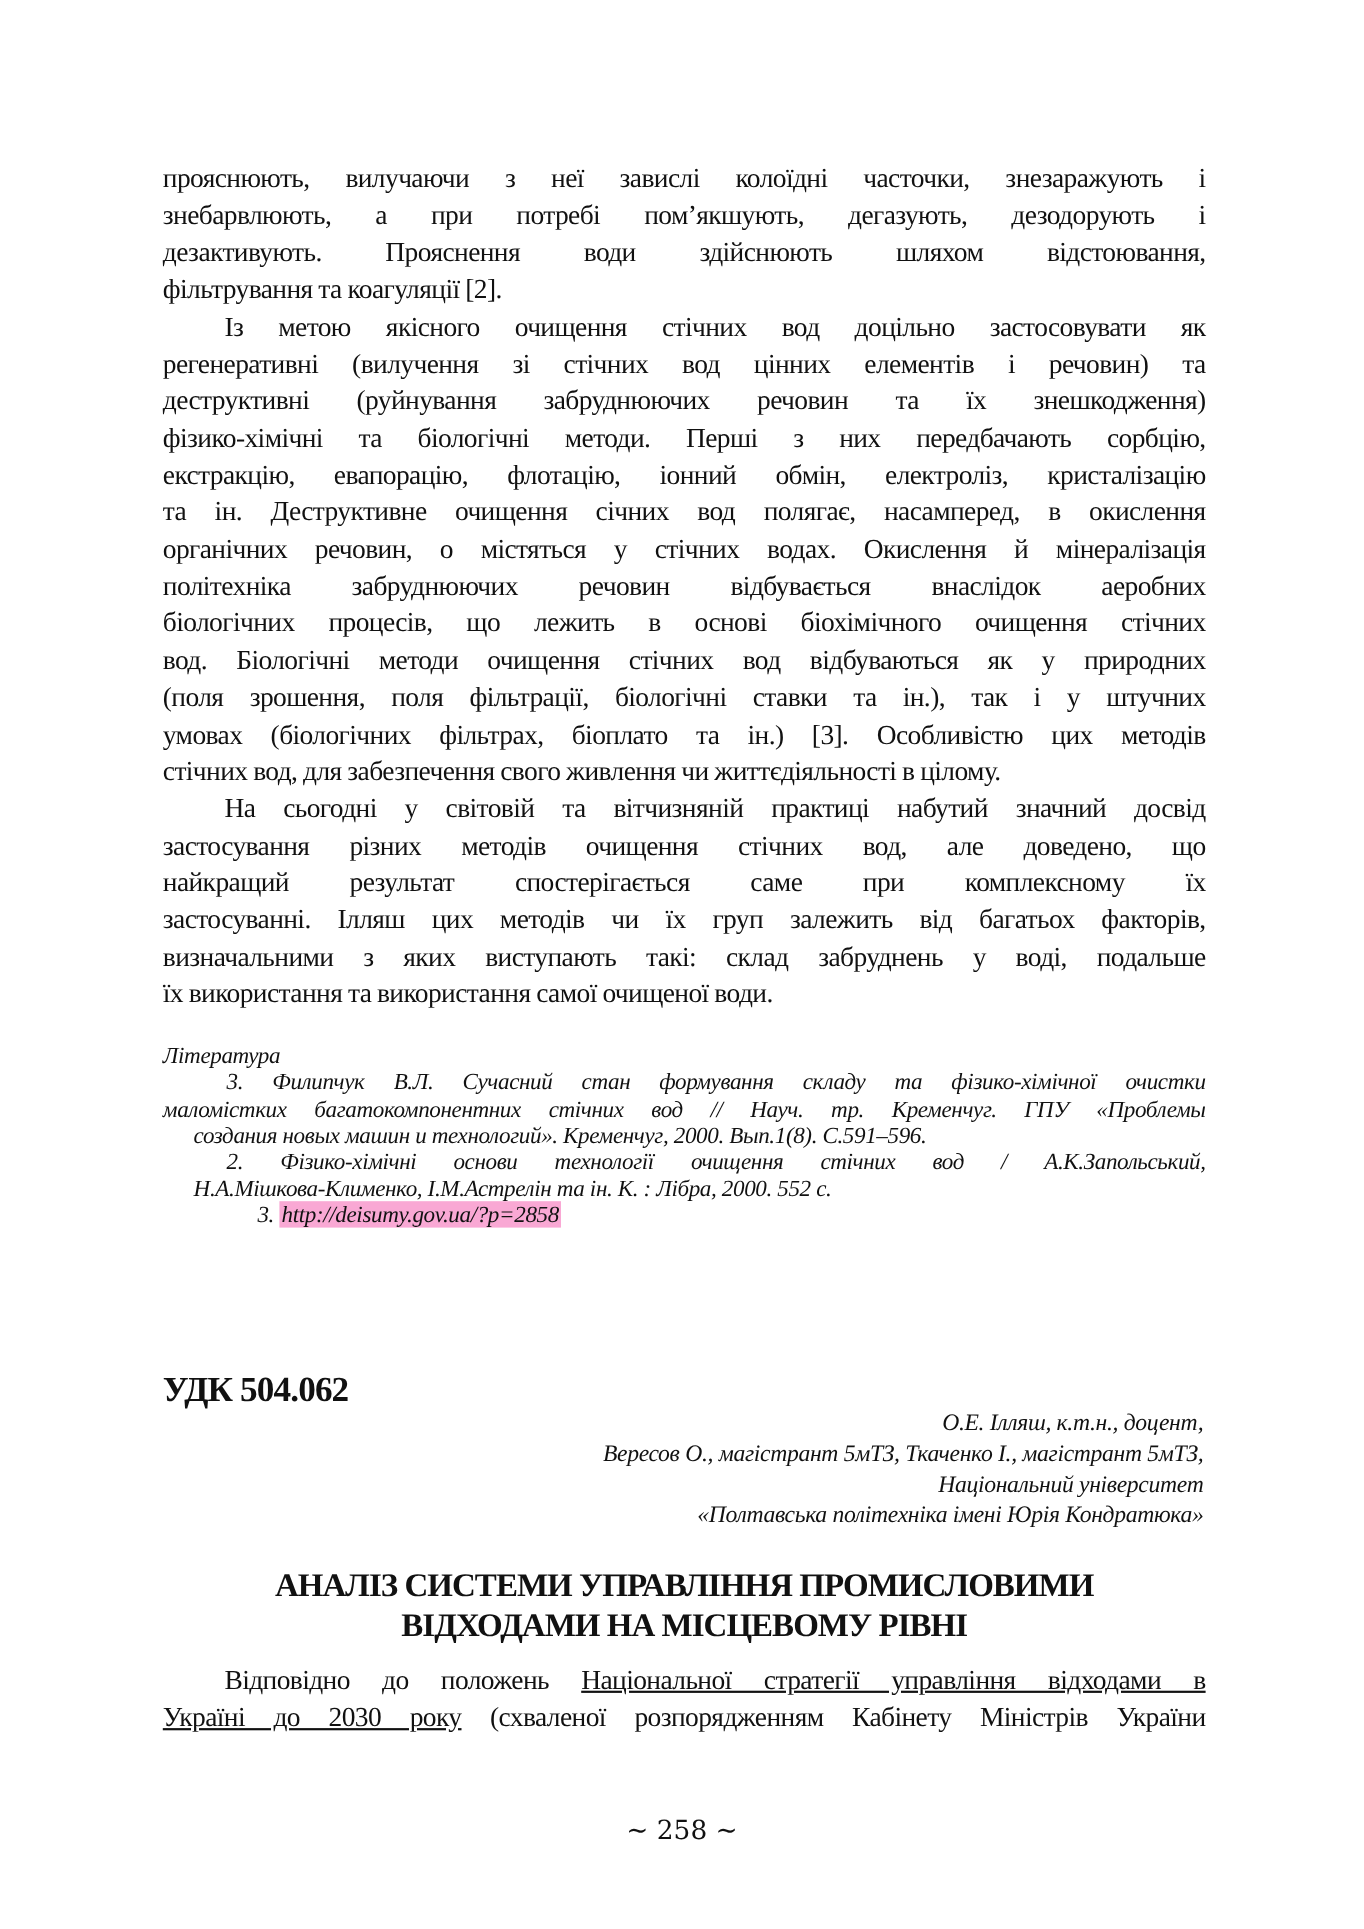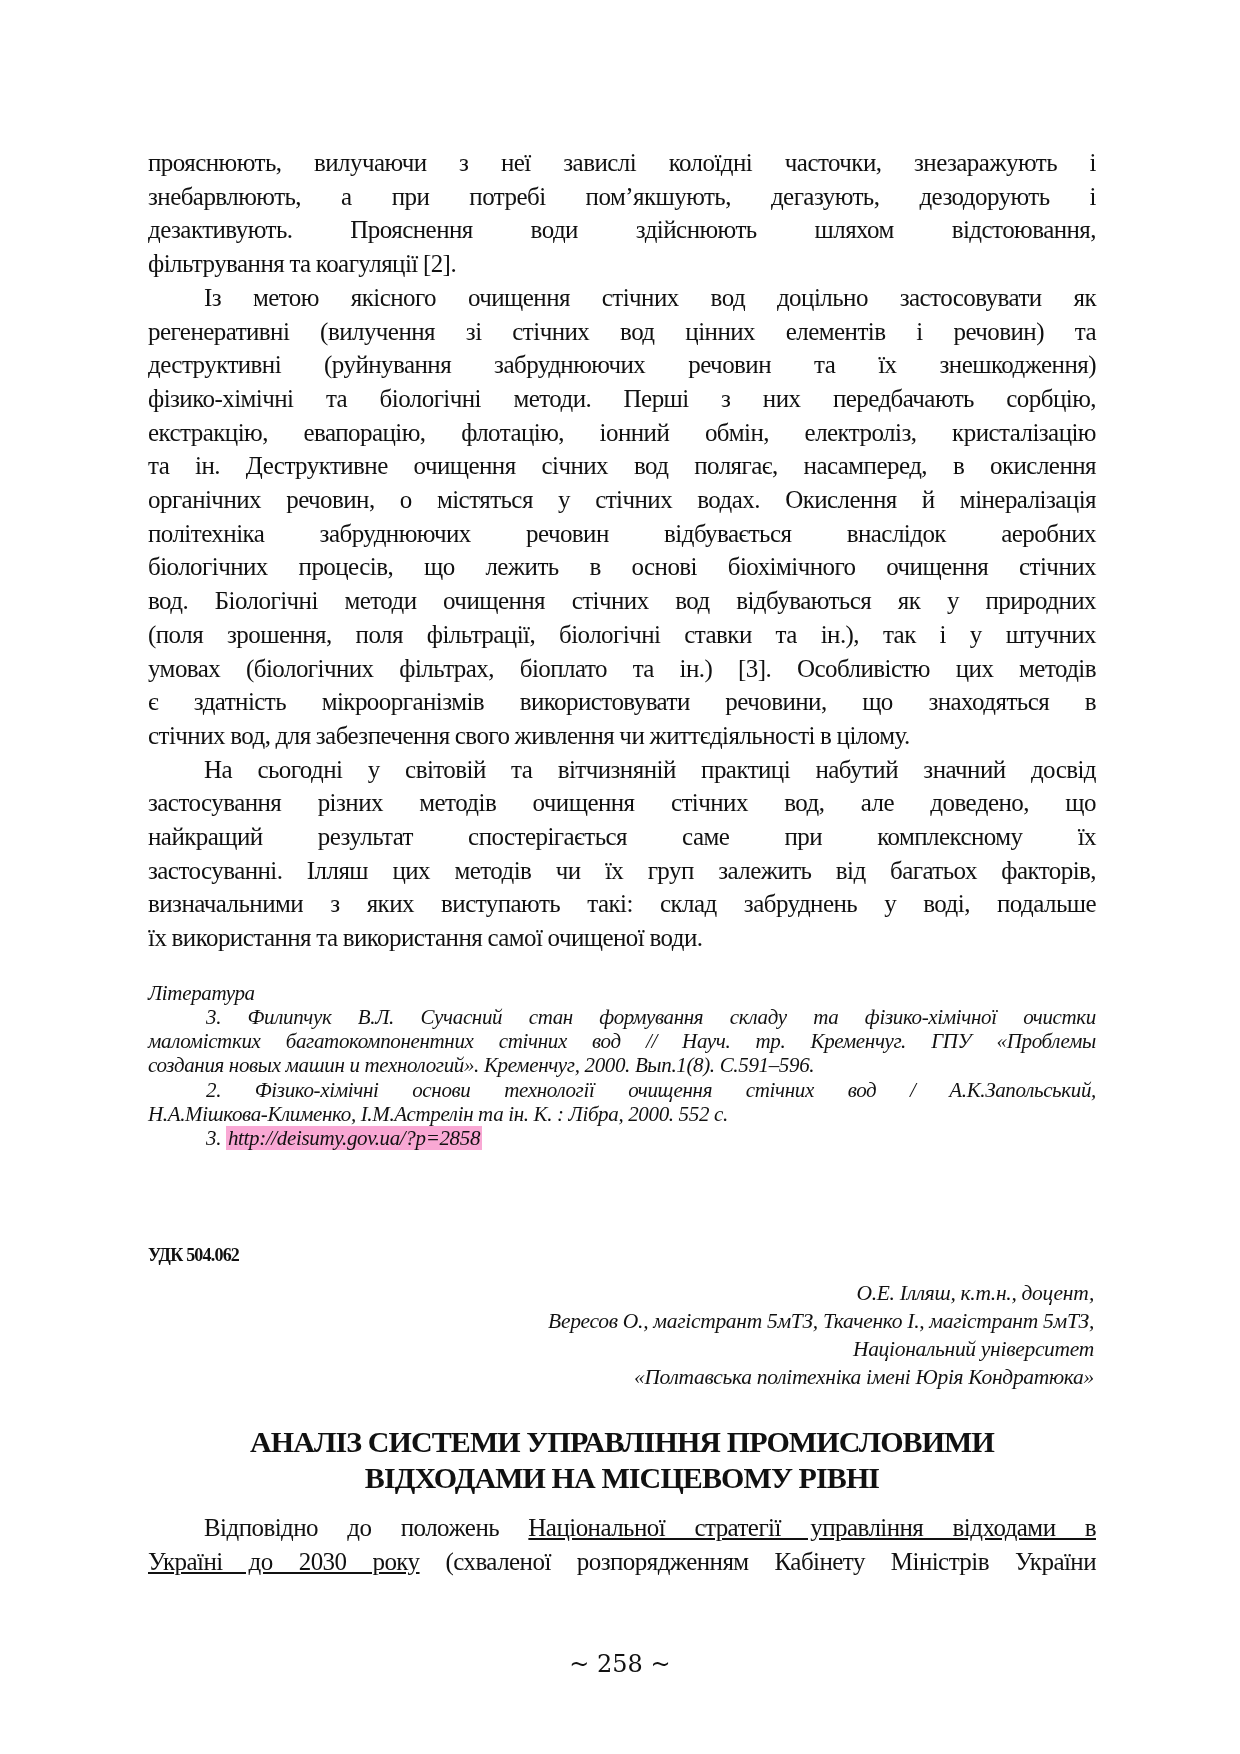--- a/index.html
+++ b/index.html
@@ -52,32 +52,33 @@
       display: block;
     }
     .refs .line {
       display: block;
       text-align: justify;
       text-align-last: justify;
       white-space: nowrap;
     }
     .refs .line.last {
       text-align-last: left;
+      margin-left: 28px;
     }
     .ref-indent { padding-left: 58px; }
     .url-hl {
       background: #f9a8d4;
       padding: 0 2px;
     }
     .udk {
       position: absolute;
       left: 148px;
       top: 1245px;
       font-weight: bold;
-      font-size: 18px;
+      font-size: 32px;
       letter-spacing: -0.8px;
     }
     .authors {
       position: absolute;
       right: 146px;
       top: 1279px;
       text-align: right;
       font-style: italic;
       font-size: 21.5px;
       line-height: 28px;
@@ -131,21 +132,20 @@
     <span class="line">деструктивні (руйнування забруднюючих речовин та їх знешкодження)</span>
     <span class="line">фізико-хімічні та біологічні методи. Перші з них передбачають сорбцію,</span>
     <span class="line">екстракцію, евапорацію, флотацію, іонний обмін, електроліз, кристалізацію</span>
     <span class="line">та ін. Деструктивне очищення січних вод полягає, насамперед, в окислення</span>
     <span class="line">органічних речовин, о містяться у стічних водах. Окислення й мінералізація</span>
     <span class="line">політехніка забруднюючих речовин відбувається внаслідок аеробних</span>
     <span class="line">біологічних процесів, що лежить в основі біохімічного очищення стічних</span>
     <span class="line">вод. Біологічні методи очищення стічних вод відбуваються як у природних</span>
     <span class="line">(поля зрошення, поля фільтрації, біологічні ставки та ін.), так і у штучних</span>
     <span class="line">умовах (біологічних фільтрах, біоплато та ін.) [3]. Особливістю цих методів</span>
-    <span class="line">є здатність мікроорганізмів використовувати речовини, що знаходяться в</span>
     <span class="line last">стічних вод, для забезпечення свого живлення чи життєдіяльності в цілому.</span>
   </p>
 
   <p class="body-text">
     <span class="line indent">На сьогодні у світовій та вітчизняній практиці набутий значний досвід</span>
     <span class="line">застосування різних методів очищення стічних вод, але доведено, що</span>
     <span class="line">найкращий результат спостерігається саме при комплексному їх</span>
     <span class="line">застосуванні. Ілляш цих методів чи їх груп залежить від багатьох факторів,</span>
     <span class="line">визначальними з яких виступають такі: склад забруднень у воді, подальше</span>
     <span class="line last">їх використання та використання самої очищеної води.</span>

